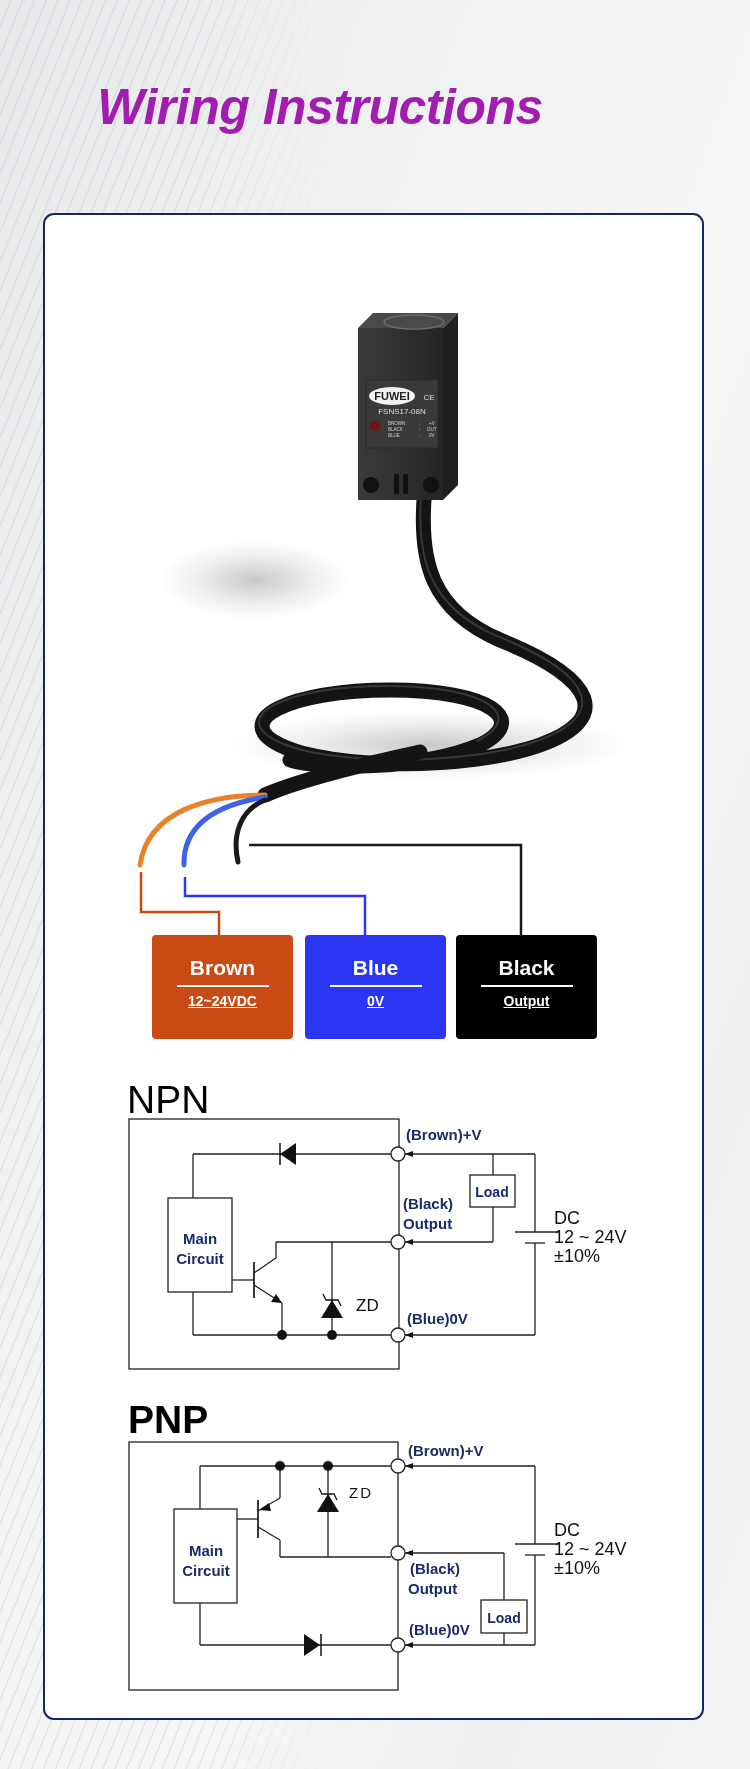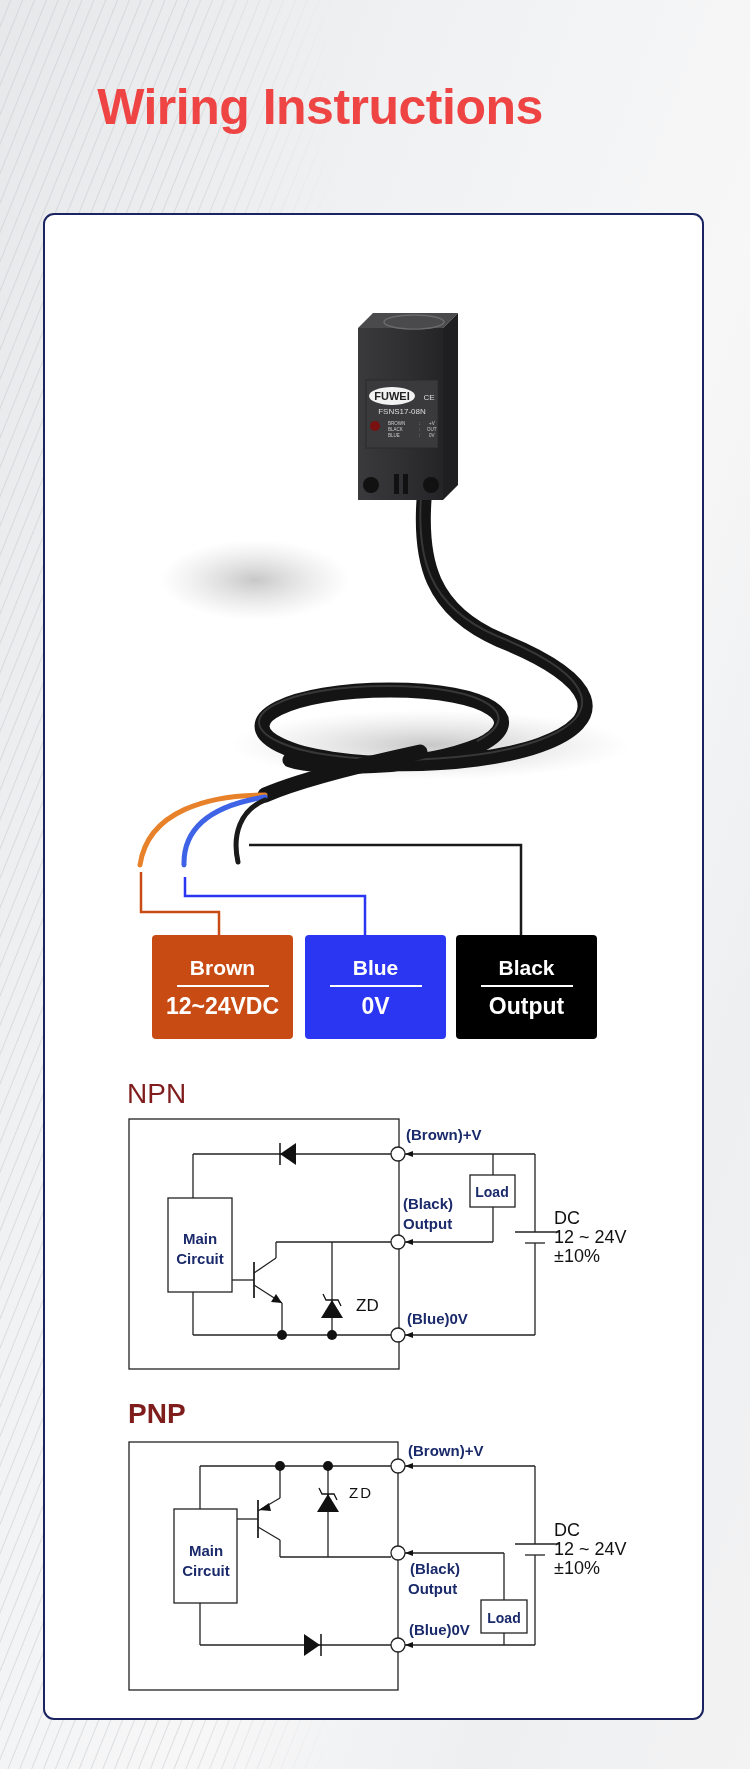--- a/index.html
+++ b/index.html
@@ -4,31 +4,31 @@
 <style>
   html,body{margin:0;padding:0;}
   body{width:750px;height:1769px;position:relative;overflow:hidden;
        font-family:"Liberation Sans","DejaVu Sans",sans-serif;
        background:linear-gradient(110deg,#e6e8ea 0%,#f1f2f3 35%,#f7f7f8 60%,#eeeff0 80%,#f3f3f4 100%);}
   .stripes{position:absolute;left:0;top:0;width:750px;height:1769px;pointer-events:none;
        background:repeating-linear-gradient(112deg,rgba(255,255,255,0) 0px,rgba(255,255,255,0) 9px,rgba(200,202,206,0.55) 10px,rgba(255,255,255,0) 11px);
        -webkit-mask-image:linear-gradient(90deg,#000 0%,#000 25%,transparent 45%);
        mask-image:linear-gradient(90deg,#000 0%,#000 25%,transparent 45%);}
   .title{position:absolute;left:0;width:640px;top:78px;text-align:center;margin:0;
-       font-size:50px;font-weight:bold;color:#ef4444;letter-spacing:-0.5px;}
+       font-size:50px;font-weight:bold;color:#a21caf;letter-spacing:-0.5px;font-style:italic;}
   .frame{position:absolute;left:43px;top:213px;width:661px;height:1507px;background:#fff;
        border:2.5px solid #1a2460;border-radius:11px;box-sizing:border-box;}
   svg text{font-family:"Liberation Sans","DejaVu Sans",sans-serif;}
   .abs{position:absolute;}
   .wirebox{position:absolute;top:935px;width:141px;height:104px;border-radius:4px;color:#fff;
        text-align:center;font-weight:bold;}
   .wirebox .c{display:block;font-size:21px;margin-top:21px;}
   .wirebox .u{display:block;width:92px;height:2px;background:#fff;margin:5px auto 6px;}
-  .wirebox .v{display:block;font-size:23px;}
-  .dlabel{position:absolute;font-size:28px;color:#7f1d1d;}
+  .wirebox .v{display:block;font-size:14px;text-decoration:underline;}
+  .dlabel{position:absolute;font-size:39px;color:#000000;}
 </style>
 </head>
 <body>
 
 <div class="stripes"></div>
 
 <h1 class="title">Wiring Instructions</h1>
 
 <div class="frame"></div>
 

